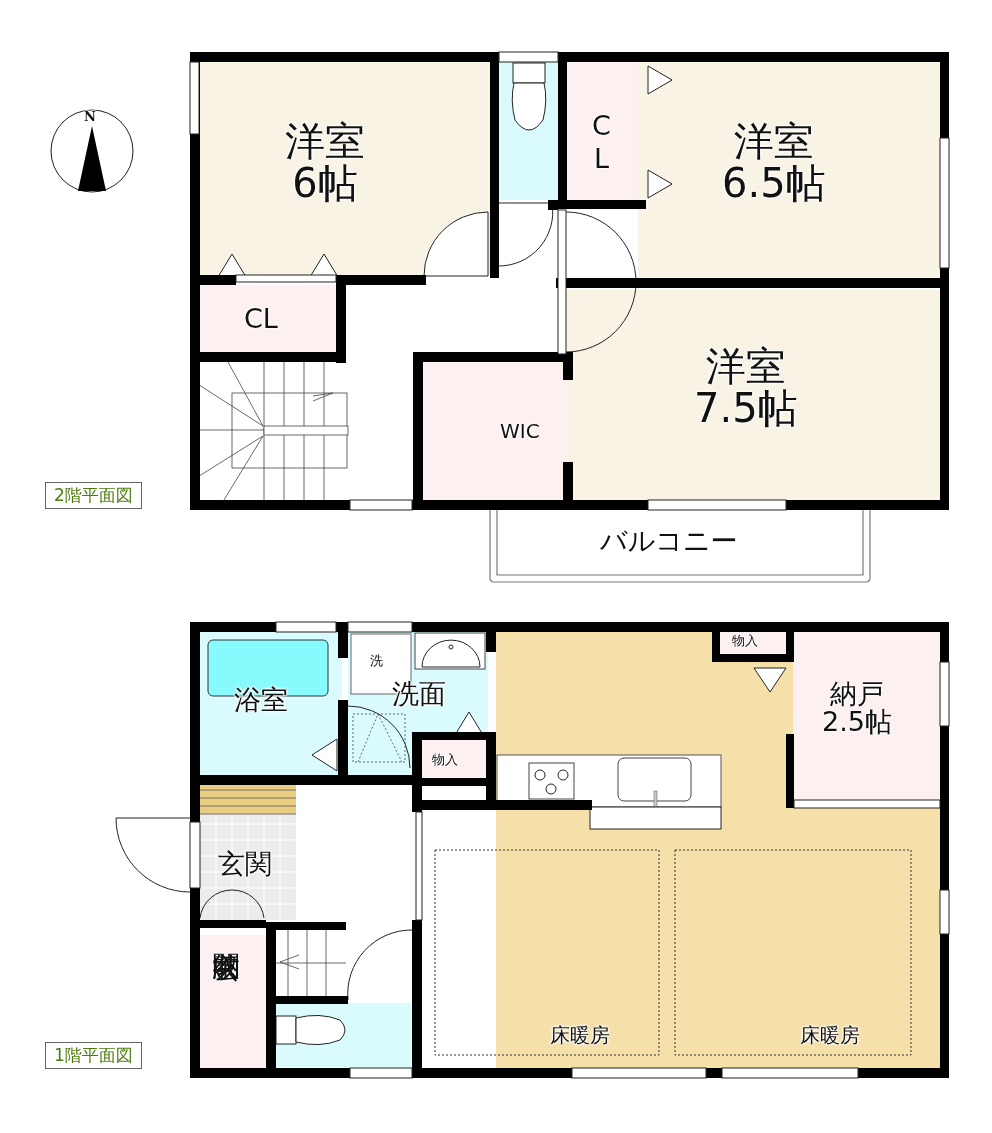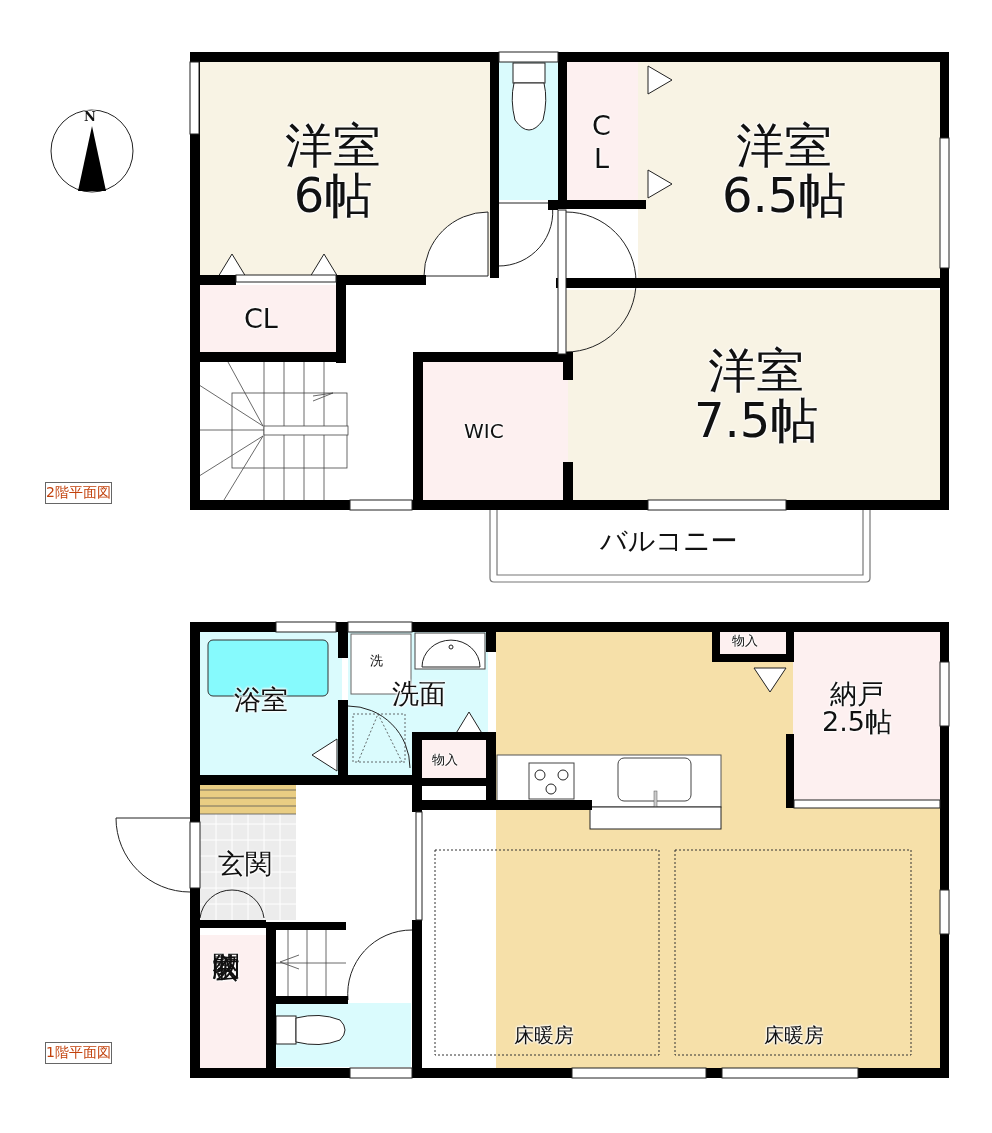--- a/index.html
+++ b/index.html
@@ -1,26 +1,26 @@
 <!DOCTYPE html>
 <html><head>
 <meta charset="utf-8">
 <style>
   html, body { margin: 0; padding: 0; background: #ffffff; }
   body { width: 992px; height: 1133px; position: relative; overflow: hidden;
          font-family: "DejaVu Sans", "Liberation Sans", sans-serif; }
   .canvas { position: absolute; left: 0; top: 0; width: 992px; height: 1133px; }
   .lbl { position: absolute; color: #111; text-align: center; line-height: 1.05;
          text-shadow: 0 0 3px #fff, 0 0 3px #fff, 0 0 3px #fff, 0 0 2px #fff; white-space: nowrap; }
-  .big { font-size: 48px; }
+  .big { font-size: 40px; }
   .mid { font-size: 27px; }
-  .sm  { font-size: 20px; }
+  .sm  { font-size: 20px; margin-left: 36px; }
   .xs  { font-size: 13px; }
-  .floor-tag { position: absolute; border: 1px solid #666; background: #fff; font-size: 14px;
-               padding: 1px 0; color: #c2410c; white-space: nowrap; }
+  .floor-tag { position: absolute; border: 1px solid #666; background: #fff; font-size: 17px;
+               padding: 1px 8px; color: #4d7c0f; white-space: nowrap; }
   .vert { writing-mode: vertical-rl; text-orientation: upright; letter-spacing: 2px; }
 </style>
 </head>
 <body>
 
 <div class="canvas">
 <svg width="992" height="1133" viewBox="0 0 992 1133" xmlns="http://www.w3.org/2000/svg">
 
   <g>
     <circle cx="92" cy="151" r="41" fill="#fff" stroke="#222" stroke-width="1"></circle>

